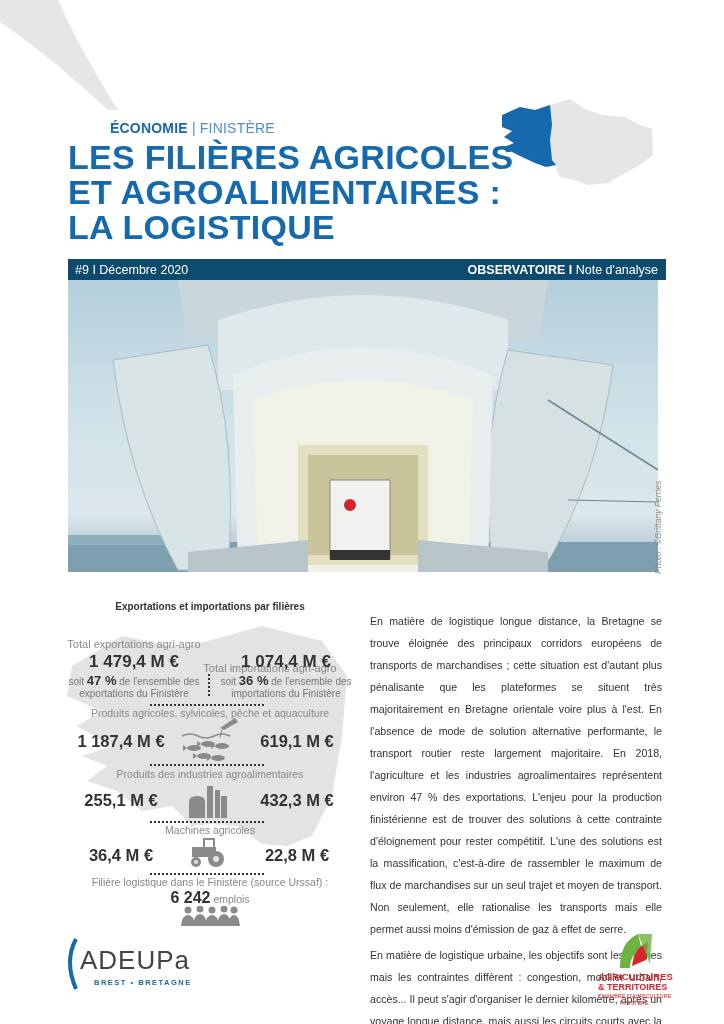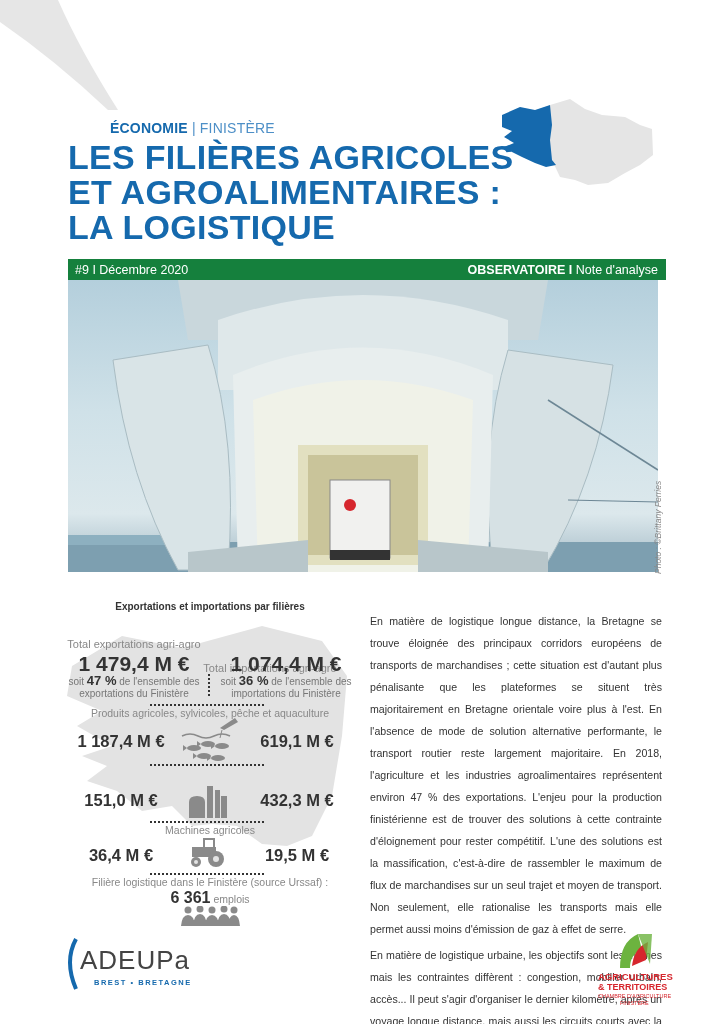--- a/index.html
+++ b/index.html
@@ -9,32 +9,32 @@
   .deco-swoosh { position: absolute; left: 0; top: 0; width: 130px; height: 115px; }
   .brittany-map { position: absolute; left: 490px; top: 85px; width: 180px; height: 105px; }
 
   .kicker { position: absolute; left: 69px; top: 120px; font-size: 14px; color: #1569ad; letter-spacing: 0.2px; }
   .kicker b { font-weight: bold; padding-left: 41px; }
   .kicker .thin { color: #4d8fc7; font-weight: normal; }
 
   .title { position: absolute; left: 68px; top: 140px; font-size: 34px; line-height: 35px; font-weight: bold; color: #1569ad; letter-spacing: 0.3px; }
   .title div { white-space: nowrap; }
 
-  .bluebar { position: absolute; left: 68px; top: 259px; width: 598px; height: 21px; background: #15803d; color: #fff; font-size: 12.5px; display: flex; justify-content: space-between; align-items: center; padding: 0 8px 0 7px; }
+  .bluebar { position: absolute; left: 68px; top: 259px; width: 598px; height: 21px; background: #0c4a6e; color: #fff; font-size: 12.5px; display: flex; justify-content: space-between; align-items: center; padding: 0 8px 0 7px; }
   .bluebar b { font-weight: bold; }
 
   .photo { position: absolute; left: 68px; top: 280px; width: 590px; height: 292px; overflow: hidden; background: linear-gradient(180deg, #b4cfdc 0%, #cfe1e8 45%, #dce8ec 80%, #9fb7c3 100%); }
   .photo-credit { position: absolute; left: 653px; top: 462px; width: 14px; height: 112px; }
   .photo-credit span { position: absolute; left: 0; top: 112px; transform: rotate(-90deg); transform-origin: 0 0; font-size: 8.5px; color: #888; white-space: nowrap; font-style: italic; }
 
   .info { position: absolute; left: 62px; top: 596px; width: 296px; height: 320px; }
   .info-bgmap { position: absolute; left: 0; top: 0; width: 296px; height: 320px; }
   .info-title { position: absolute; left: 0; top: 4px; width: 296px; text-align: center; font-size: 10px; font-weight: bold; color: #333; line-height: 14px; }
   .col-label { position: absolute; font-size: 11px; color: #888; text-align: center; width: 140px; }
-  .big { position: absolute; font-size: 21px; font-weight: bold; color: #333; text-align: center; width: 140px; }
+  .big { position: absolute; font-size: 17px; font-weight: bold; color: #333; text-align: center; width: 140px; }
   .sub { position: absolute; font-size: 10px; color: #777; text-align: center; width: 140px; line-height: 12px; }
   .sub b { color: #333; font-size: 13px; }
   .cat { position: absolute; font-size: 10.5px; color: #888; text-align: center; width: 296px; left: 0; }
   .dots { position: absolute; height: 0; border-top: 2px dotted #333; }
   .vdots { position: absolute; width: 0; border-left: 2px dotted #333; }
   .val { position: absolute; font-size: 16.5px; color: #333; font-weight: bold; text-align: center; width: 110px; }
   .emploi { position: absolute; left: 0; width: 296px; text-align: center; top: 291px; font-size: 10.5px; color: #888; }
   .emploi b { font-size: 16px; color: #333; }
 
   .body-text { position: absolute; left: 370px; top: 610px; width: 292px; font-size: 10.6px; line-height: 22px; color: #333; text-align: justify; }
@@ -139,45 +139,46 @@
       <path d="M21 28 L17 25 L17 31 Z" fill="#8a8a8a"></path>
     <ellipse cx="42" cy="30" rx="7" ry="3" fill="#8a8a8a"></ellipse>
       <path d="M35 30 L31 27 L31 33 Z" fill="#8a8a8a"></path>
     <ellipse cx="24" cy="40" rx="7" ry="3" fill="#8a8a8a"></ellipse>
       <path d="M17 40 L13 37 L13 43 Z" fill="#8a8a8a"></path>
     <ellipse cx="38" cy="42" rx="7" ry="3" fill="#8a8a8a"></ellipse>
       <path d="M31 42 L27 39 L27 45 Z" fill="#8a8a8a"></path>
   </svg>
 
   <div class="dots" style="left:88px; top:168px; width:114px;"></div>
-  <div class="val" style="left:4px; top:195px;">151,0 M €</div>
+  <div class="cat" style="top:172px;">Produits des industries agroalimentaires</div>
+  <div class="val" style="left:4px; top:195px;">255,1 M €</div>
   <div class="val" style="left:180px; top:195px;">432,3 M €</div>
   <svg style="position:absolute; left:125px; top:186px;" width="42" height="36" viewBox="0 0 42 36">
     <path d="M2 36 L2 20 Q2 14 10 14 Q18 14 18 20 L18 36 Z" fill="#8a8a8a"></path>
     <rect x="20" y="4" width="6" height="32" fill="#8a8a8a"></rect>
     <rect x="28" y="8" width="5" height="28" fill="#8a8a8a"></rect>
     <rect x="34" y="14" width="6" height="22" fill="#8a8a8a"></rect>
   </svg>
 
   <div class="dots" style="left:88px; top:225px; width:114px;"></div>
   <div class="cat" style="top:228px;">Machines agricoles</div>
   <div class="val" style="left:4px; top:250px;">36,4 M €</div>
-  <div class="val" style="left:180px; top:250px;">19,5 M €</div>
+  <div class="val" style="left:180px; top:250px;">22,8 M €</div>
   <svg style="position:absolute; left:126px; top:241px;" width="38" height="32" viewBox="0 0 38 32">
     <rect x="4" y="10" width="24" height="10" fill="#8a8a8a"></rect>
     <rect x="16" y="2" width="10" height="10" fill="none" stroke="#8a8a8a" stroke-width="2"></rect>
     <circle cx="28" cy="22" r="8" fill="#8a8a8a"></circle>
       <circle cx="28" cy="22" r="3" fill="#e3e3e3"></circle>
     <circle cx="8" cy="25" r="5" fill="#8a8a8a"></circle>
       <circle cx="8" cy="25" r="2" fill="#e3e3e3"></circle>
   </svg>
 
   <div class="dots" style="left:88px; top:277px; width:114px;"></div>
   <div class="cat" style="top:280px;">Filière logistique dans le Finistère (source Urssaf) :</div>
-  <div class="emploi" style="top:293px;"><b>6 361</b><span> emplois</span></div>
+  <div class="emploi" style="top:293px;"><b>6 242</b><span> emplois</span></div>
   <svg style="position:absolute; left:118px; top:310px;" width="60" height="20" viewBox="0 0 60 20">
     <circle cx="8" cy="4" r="3.5" fill="#8a8a8a"></circle>
       <circle cx="20" cy="3" r="3.5" fill="#8a8a8a"></circle>
       <circle cx="32" cy="4" r="3.5" fill="#8a8a8a"></circle>
       <circle cx="44" cy="3" r="3.5" fill="#8a8a8a"></circle>
       <circle cx="54" cy="4" r="3.5" fill="#8a8a8a"></circle>
     <path d="M1 20 Q2 9 8 9 Q14 9 15 20 Z M13 20 Q14 8 20 8 Q26 8 27 20 Z M25 20 Q26 9 32 9 Q38 9 39 20 Z M37 20 Q38 8 44 8 Q50 8 51 20 Z M48 20 Q49 9 54 9 Q59 9 60 20 Z" fill="#8a8a8a"></path>
   </svg>
 </div>
 

